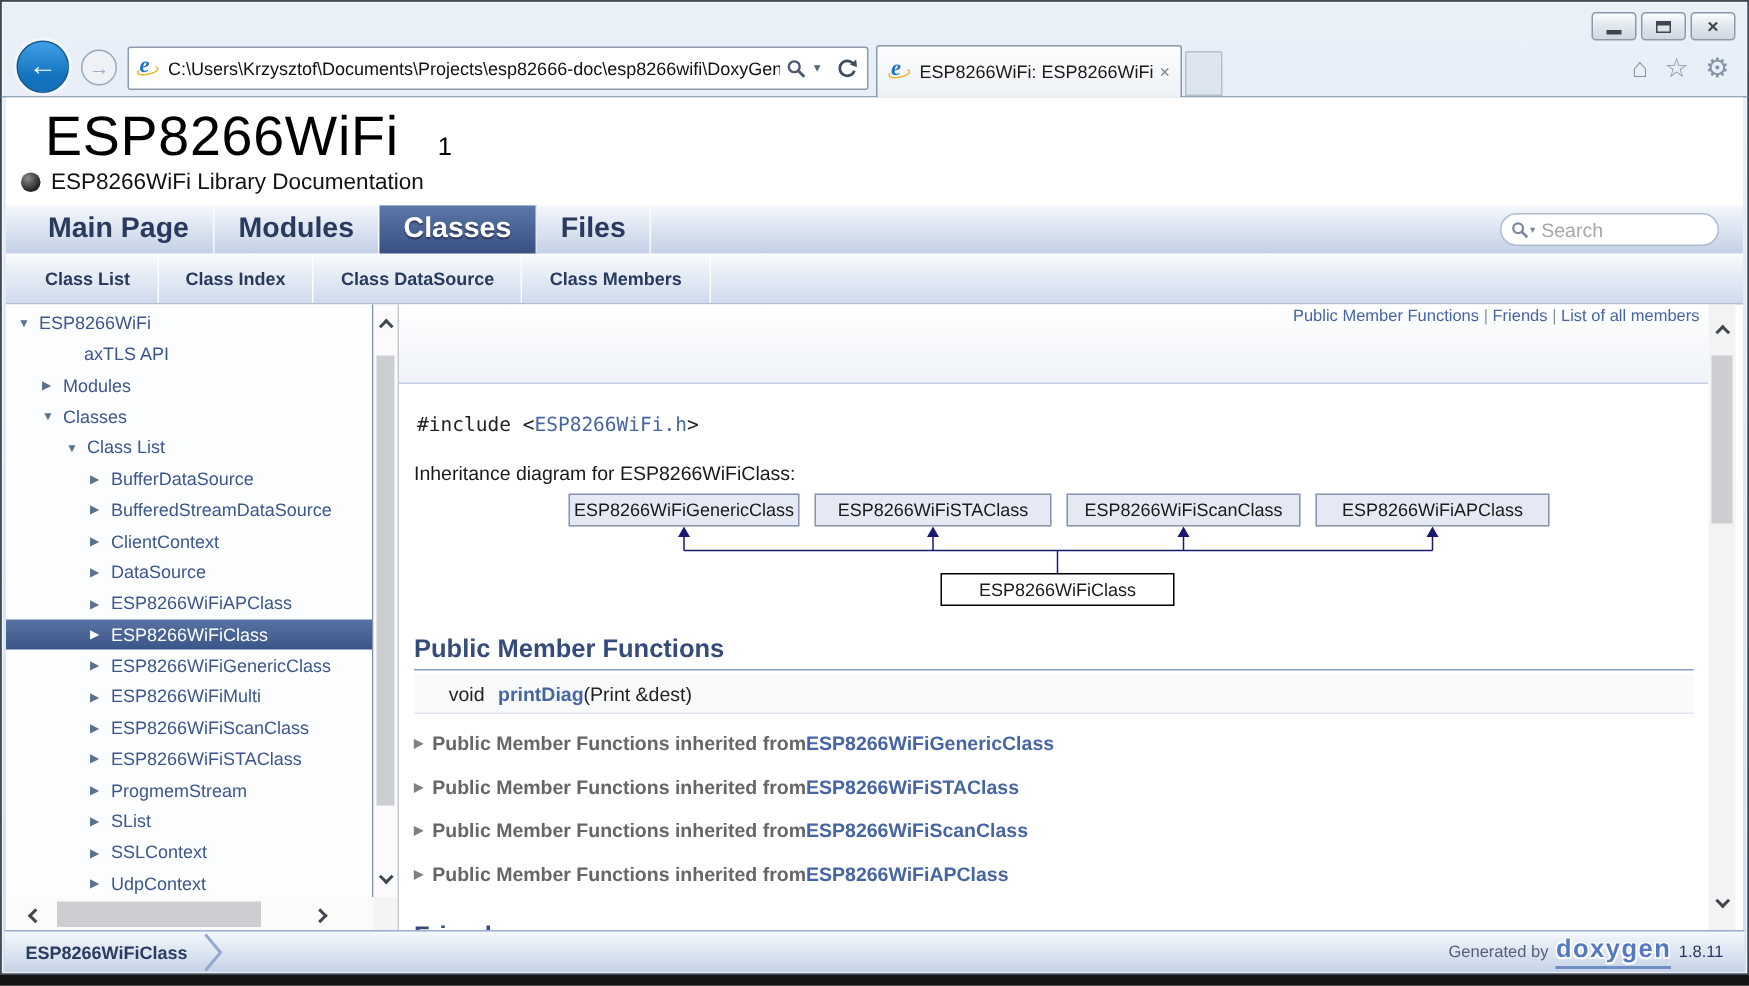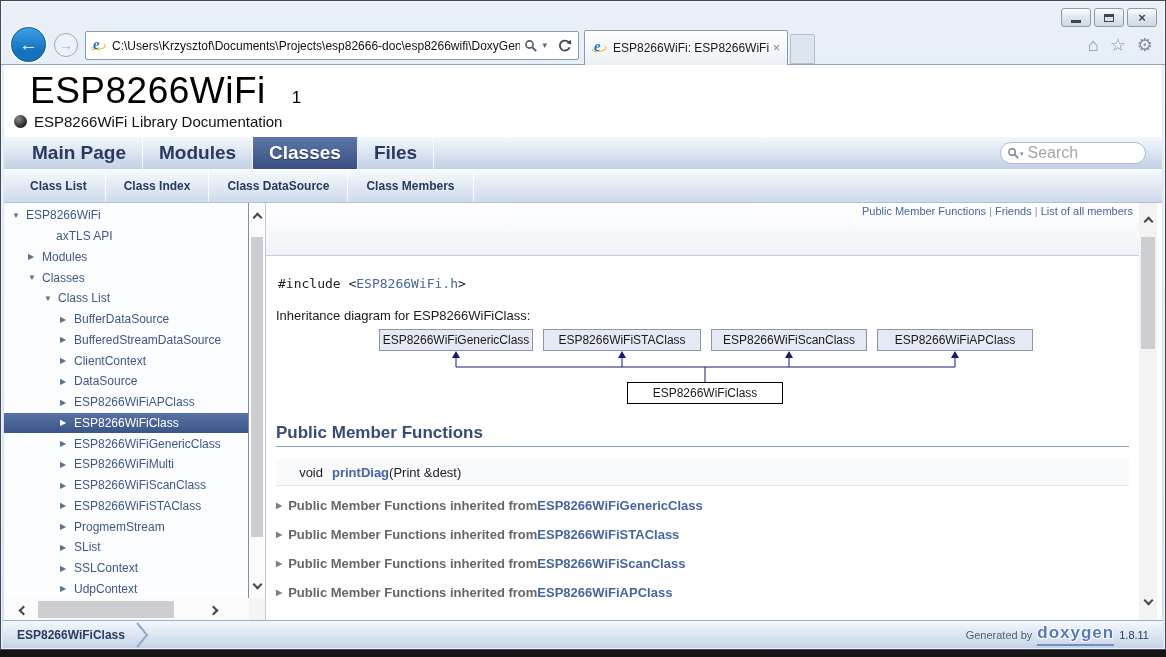--- a/index.html
+++ b/index.html
@@ -47,21 +47,21 @@
   .pnum{font-size:17px;color:#000;margin-left:26px}
   .pbrief{display:flex;align-items:center;padding-left:10px;margin-top:1px}
   .plogo{width:13px;height:13px;border-radius:50%;background:radial-gradient(circle at 35% 30%,#8a8a8a,#222 70%)}
   .pbrief-text{font-size:15px;color:#111;margin-left:7px}
 
   .tabs1{height:32px;background:linear-gradient(#f4f8fc,#c3d0e6);display:flex;padding-left:12px;position:relative}
   .tab1{line-height:32px;padding:0 16px;font-size:19px;font-weight:bold;color:#283A5D;border-right:1px solid rgba(255,255,255,.85);cursor:pointer}
   .tab1.active{background:linear-gradient(#5b77a7,#394f82);color:#fff;text-shadow:0 1px 1px rgba(0,0,0,.4)}
   .searchpill{position:absolute;right:16px;top:5px;width:146px;height:22px;border:1px solid #aebcd4;border-radius:12px;background:#fff;
     display:flex;align-items:center;padding:0 6px}
-  .searchpill input{border:none;outline:none;background:transparent;font-size:16px;color:#444;width:96px;margin-left:4px;font-family:"Liberation Sans",sans-serif}
+  .searchpill input{border:none;outline:none;background:transparent;font-size:13px;color:#444;width:96px;margin-left:4px;font-family:"Liberation Sans",sans-serif}
   .searchpill input::placeholder{color:#a6a6a6}
 
   .tabs2{height:34px;background:linear-gradient(#f7fafd,#cfdaec);display:flex;padding-left:8px;border-top:1px solid #fff;border-bottom:1px solid #b0bed6}
   .tab2{line-height:32px;padding:0 18px;font-size:12px;font-weight:bold;color:#283A5D;border-right:1px solid rgba(255,255,255,.85);cursor:pointer}
 
   .main{position:absolute;left:0;right:0;top:138px;bottom:0}
 
   
   .tree{position:absolute;left:0;top:0;width:245px;height:395px;background:#fcfdfe;border-right:1px solid #7f8fa5;overflow:hidden;padding-top:2px}
   .trow{display:flex;align-items:center;height:20.75px;cursor:pointer;white-space:nowrap}
@@ -97,21 +97,21 @@
   .includes a{color:#4665A2;text-decoration:none;cursor:pointer}
   .inhlabel{font-size:13px;color:#1a1a1a;margin-top:17px}
   .diagram{position:relative;height:80px;margin-top:6px}
   .dgbox{position:absolute;top:0;height:22px;background:#E4E9F3;border:1px solid #8A94AE;font-size:12px;color:#1a1a1a;
     text-align:center;line-height:20px;cursor:pointer;white-space:nowrap;overflow:hidden}
   .dgbox.child{top:53px;background:#fff;border:1.5px solid #000;cursor:default}
   .dgb0{left:103px;width:154px}.dgb1{left:267px;width:158px}.dgb2{left:435px;width:156px}.dgb3{left:601px;width:156px}
   .dgchild{left:351px;width:156px}
   .dgsvg{position:absolute;left:0;top:0}
   h2.group{font-size:17px;font-weight:bold;color:#354C7B;margin-top:14px;padding-bottom:3px;border-bottom:1px solid #879ECB}
-  .memrow{display:flex;align-items:center;height:27px;background:#F9FAFC;border-bottom:1px solid #DEE4F0;margin-top:12px;font-size:13px}
+  .memrow{display:flex;align-items:center;height:27px;background:#F9FAFC;border-bottom:1px solid #DEE4F0;margin-top:2px;font-size:13px}
   .memtype{width:56px;text-align:right;padding-right:9px;color:#222}
   .memname{color:#4665A2;font-weight:bold;text-decoration:none;cursor:pointer}
   .memargs{color:#222}
   .inhrow{display:flex;align-items:center;margin-top:10px;height:19px;font-size:13px;font-weight:bold;color:#666;cursor:pointer;white-space:nowrap}
   .inhrow .iarr{font-size:8px;color:#808080;margin-right:6px}
   .inhrow a{color:#4665A2;text-decoration:none}
   h2.friends{margin-top:22px}
 
   
   .footer{position:absolute;left:2px;right:2px;bottom:1px;height:28px;background:linear-gradient(#f4f8fc,#c6d3e7);

